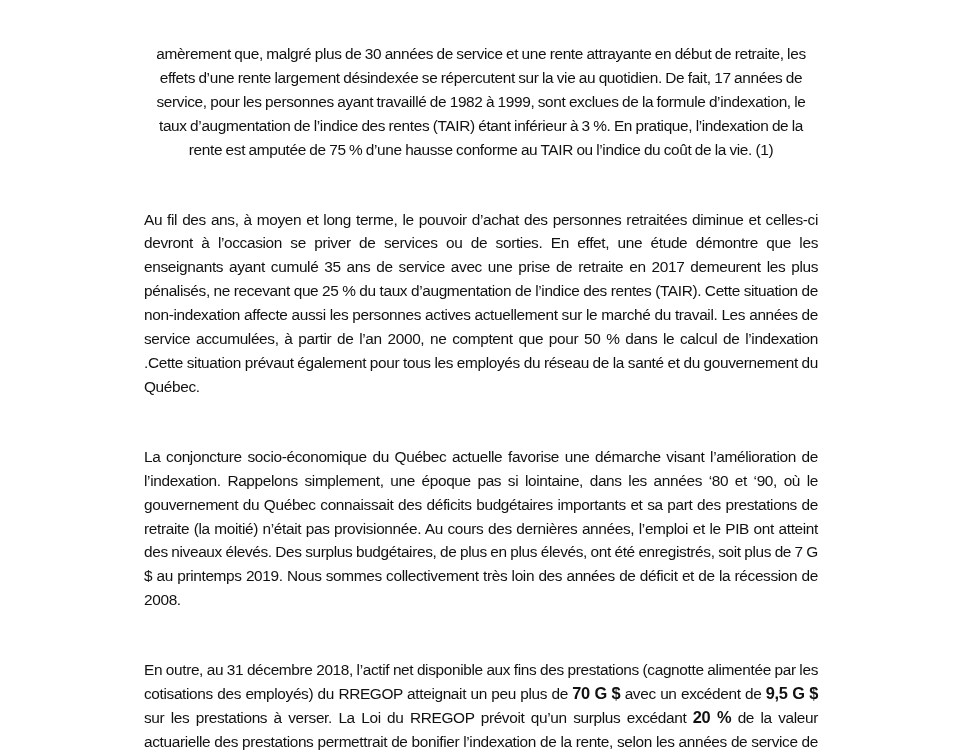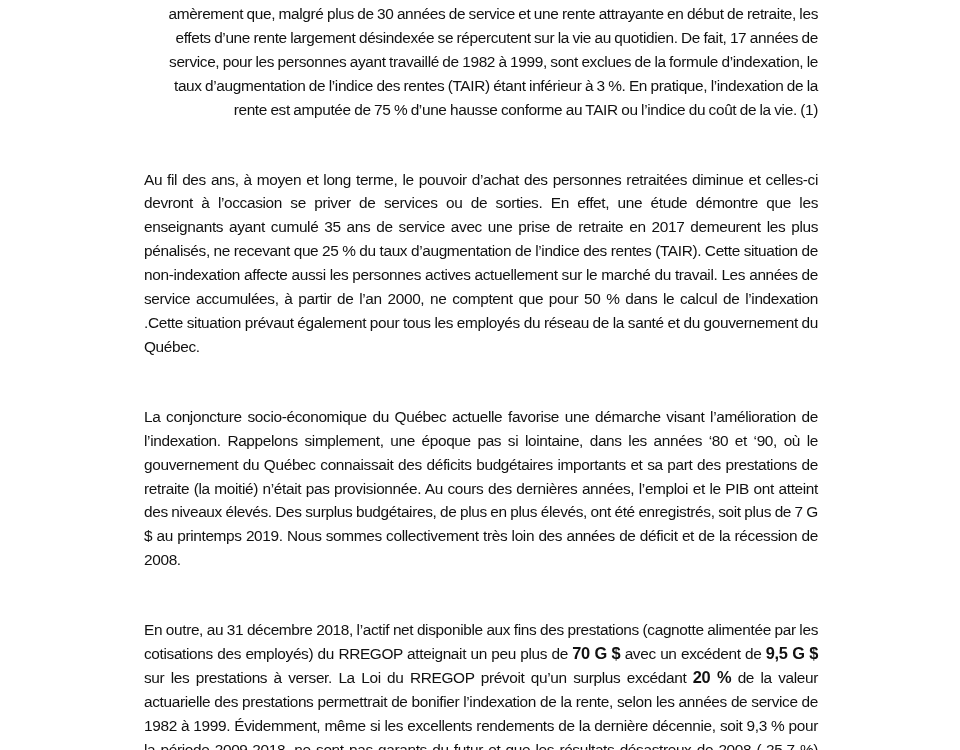--- a/index.html
+++ b/index.html
@@ -27,21 +27,22 @@
     }
     .para {
       margin: 0 0 23.9px 0;
     }
     .para.justify {
       text-align: justify;
       text-align-last: left;
       margin-top: 46px;
     }
     .para.left {
-      text-align: right;
+      text-align: center;
+      margin-top: 40px;
     }
     b {
       font-weight: bold;
       font-size: 16.4px;
     }
   </style>
 </head>
 <body>
 
 <div class="page">

